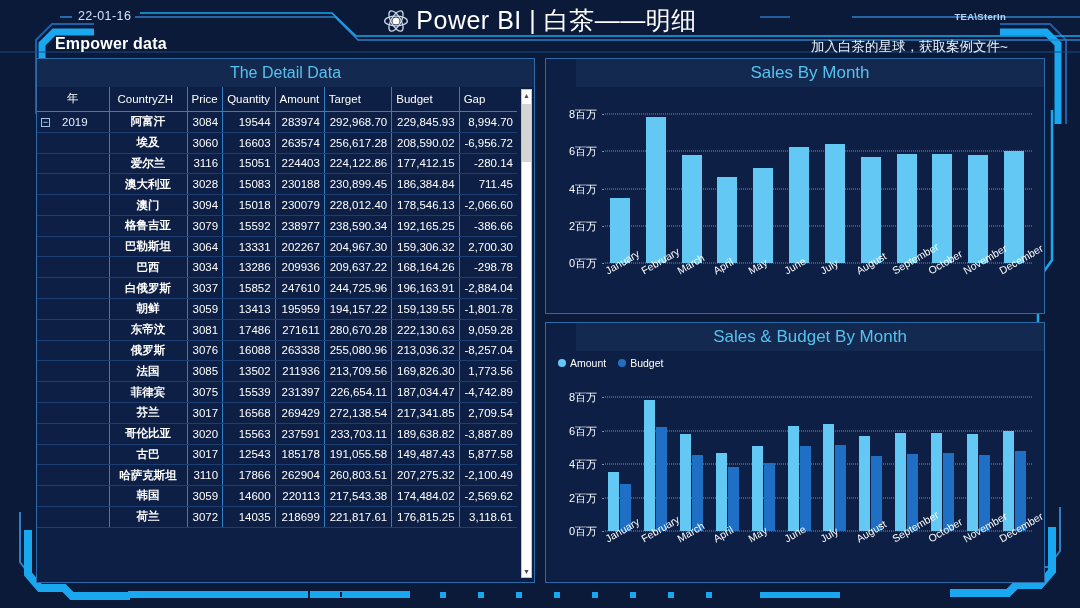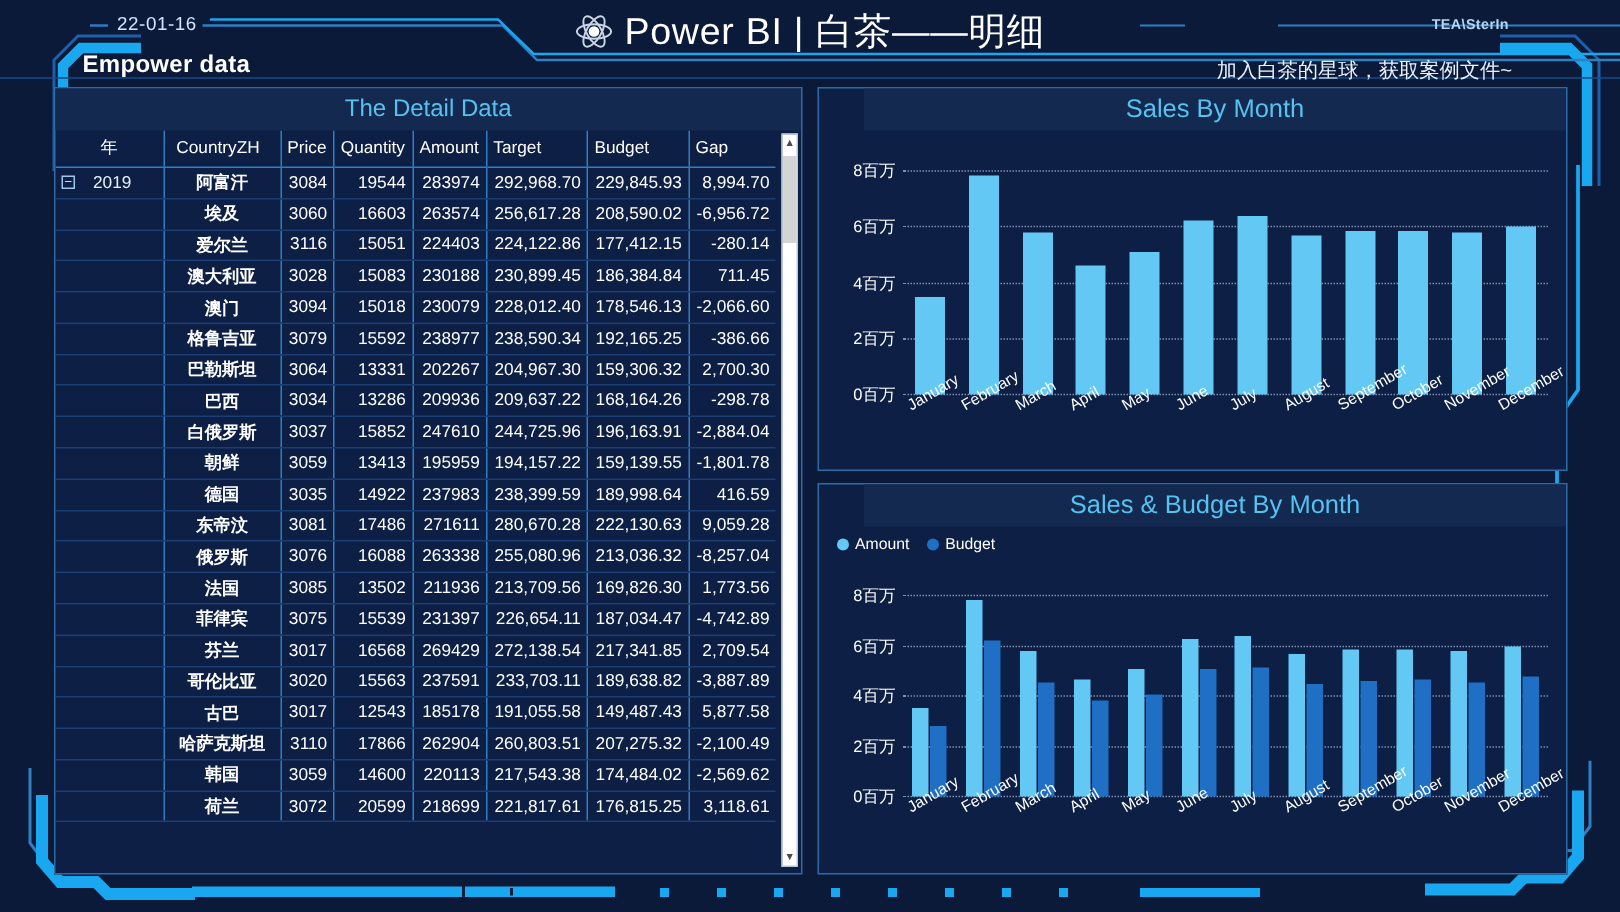--- a/index.html
+++ b/index.html
@@ -320,30 +320,20 @@
               <td class="c-country col-sep">朝鲜</td>
               <td class="c-num col-sep">3059</td>
               <td class="c-num col-sep">13413</td>
               <td class="c-num col-sep">195959</td>
               <td class="c-num col-sep">194,157.22</td>
               <td class="c-num col-sep">159,139.55</td>
               <td class="c-num col-sep">-1,801.78</td>
             </tr>
             <tr>
               <td class="c-year"></td>
-              <td class="c-country col-sep">德国</td>
-              <td class="c-num col-sep">3035</td>
-              <td class="c-num col-sep">14922</td>
-              <td class="c-num col-sep">237983</td>
-              <td class="c-num col-sep">238,399.59</td>
-              <td class="c-num col-sep">189,998.64</td>
-              <td class="c-num col-sep">416.59</td>
-            </tr>
-            <tr>
-              <td class="c-year"></td>
               <td class="c-country col-sep">东帝汶</td>
               <td class="c-num col-sep">3081</td>
               <td class="c-num col-sep">17486</td>
               <td class="c-num col-sep">271611</td>
               <td class="c-num col-sep">280,670.28</td>
               <td class="c-num col-sep">222,130.63</td>
               <td class="c-num col-sep">9,059.28</td>
             </tr>
             <tr>
               <td class="c-year"></td>
@@ -422,21 +412,21 @@
               <td class="c-num col-sep">14600</td>
               <td class="c-num col-sep">220113</td>
               <td class="c-num col-sep">217,543.38</td>
               <td class="c-num col-sep">174,484.02</td>
               <td class="c-num col-sep">-2,569.62</td>
             </tr>
             <tr>
               <td class="c-year"></td>
               <td class="c-country col-sep">荷兰</td>
               <td class="c-num col-sep">3072</td>
-              <td class="c-num col-sep">20599</td>
+              <td class="c-num col-sep">14035</td>
               <td class="c-num col-sep">218699</td>
               <td class="c-num col-sep">221,817.61</td>
               <td class="c-num col-sep">176,815.25</td>
               <td class="c-num col-sep">3,118.61</td>
             </tr>
           </tbody>
       </table>
     </div>
     <div class="vscroll">
       <div class="arr up">▲</div>

